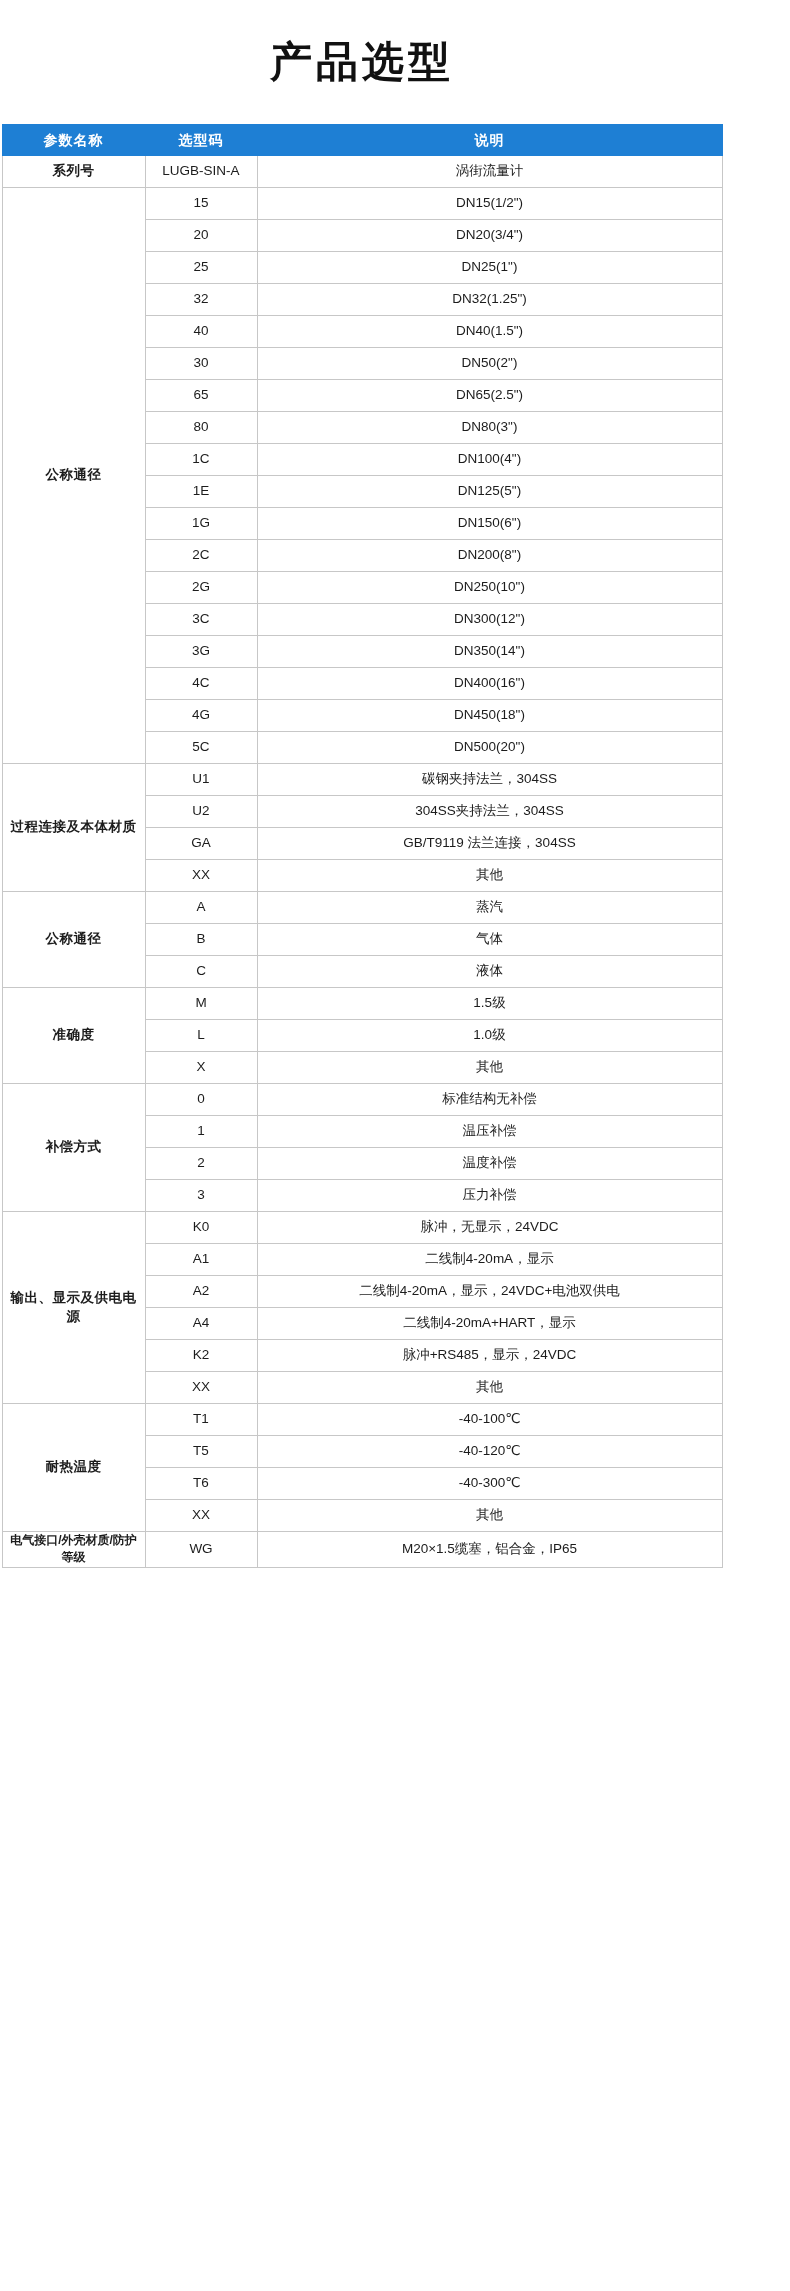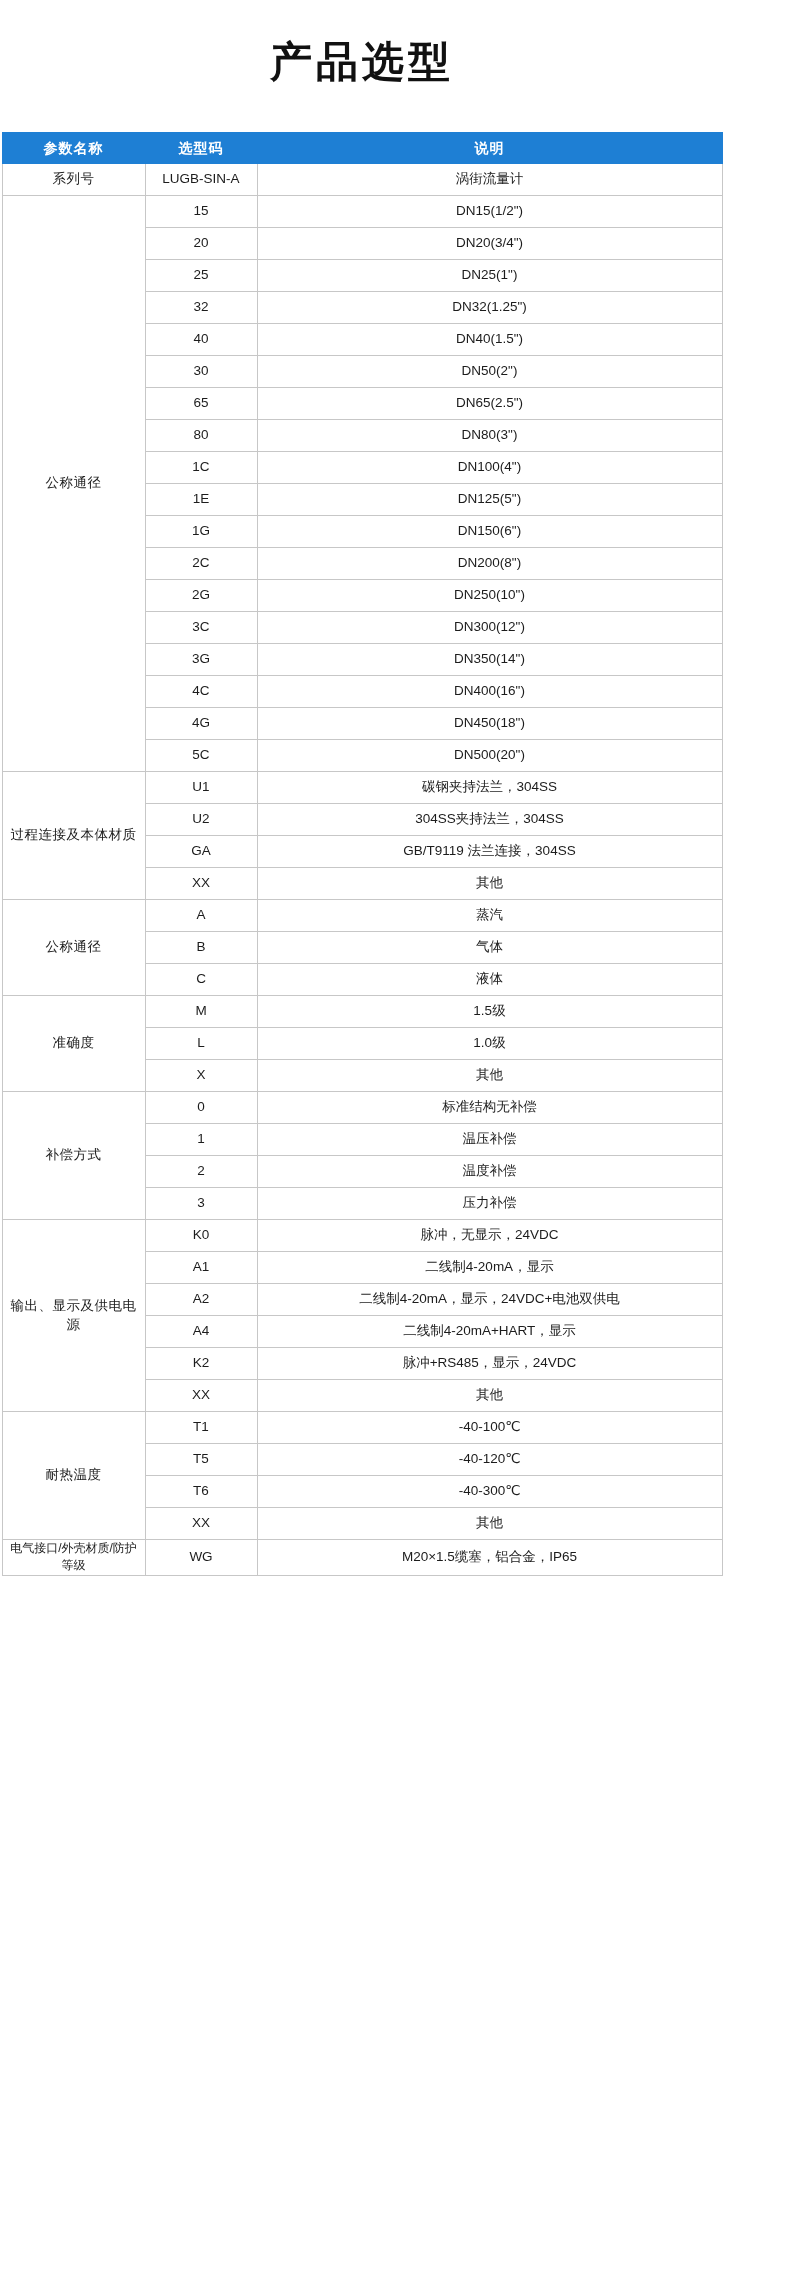--- a/index.html
+++ b/index.html
@@ -24,21 +24,21 @@
     text-align: center;
     font-size: 42px;
     font-weight: bold;
     letter-spacing: 4px;
     color: #111111;
     padding: 34px 0 26px 0;
     font-family: "Liberation Sans", "DejaVu Sans", sans-serif;
   }
   table.spec {
     border-collapse: collapse;
-    margin: 16px auto;
+    margin: 8px auto;
     width: 720px;
     table-layout: fixed;
     font-size: 13px;
   }
   table.spec col.c1 { width: 143px; }
   table.spec col.c2 { width: 112px; }
   table.spec col.c3 { width: 465px; }
 
   table.spec th, table.spec td {
     border: 1px solid #c7c7c7;
@@ -56,21 +56,21 @@
     border: 1px solid #1e7fd4;
     letter-spacing: 1px;
   }
   table.spec tbody td {
     height: 31px;
     font-size: 13.5px;
     color: #1c1c1c;
     background: #ffffff;
   }
   td.param {
-    font-weight: normal;
+    font-weight: bold;
     font-size: 14px;
     letter-spacing: 0.5px;
   }
   td.param.small {
     font-size: 12px;
     letter-spacing: 0;
     line-height: 1.45;
     text-align: center;
   }
   td.code {

